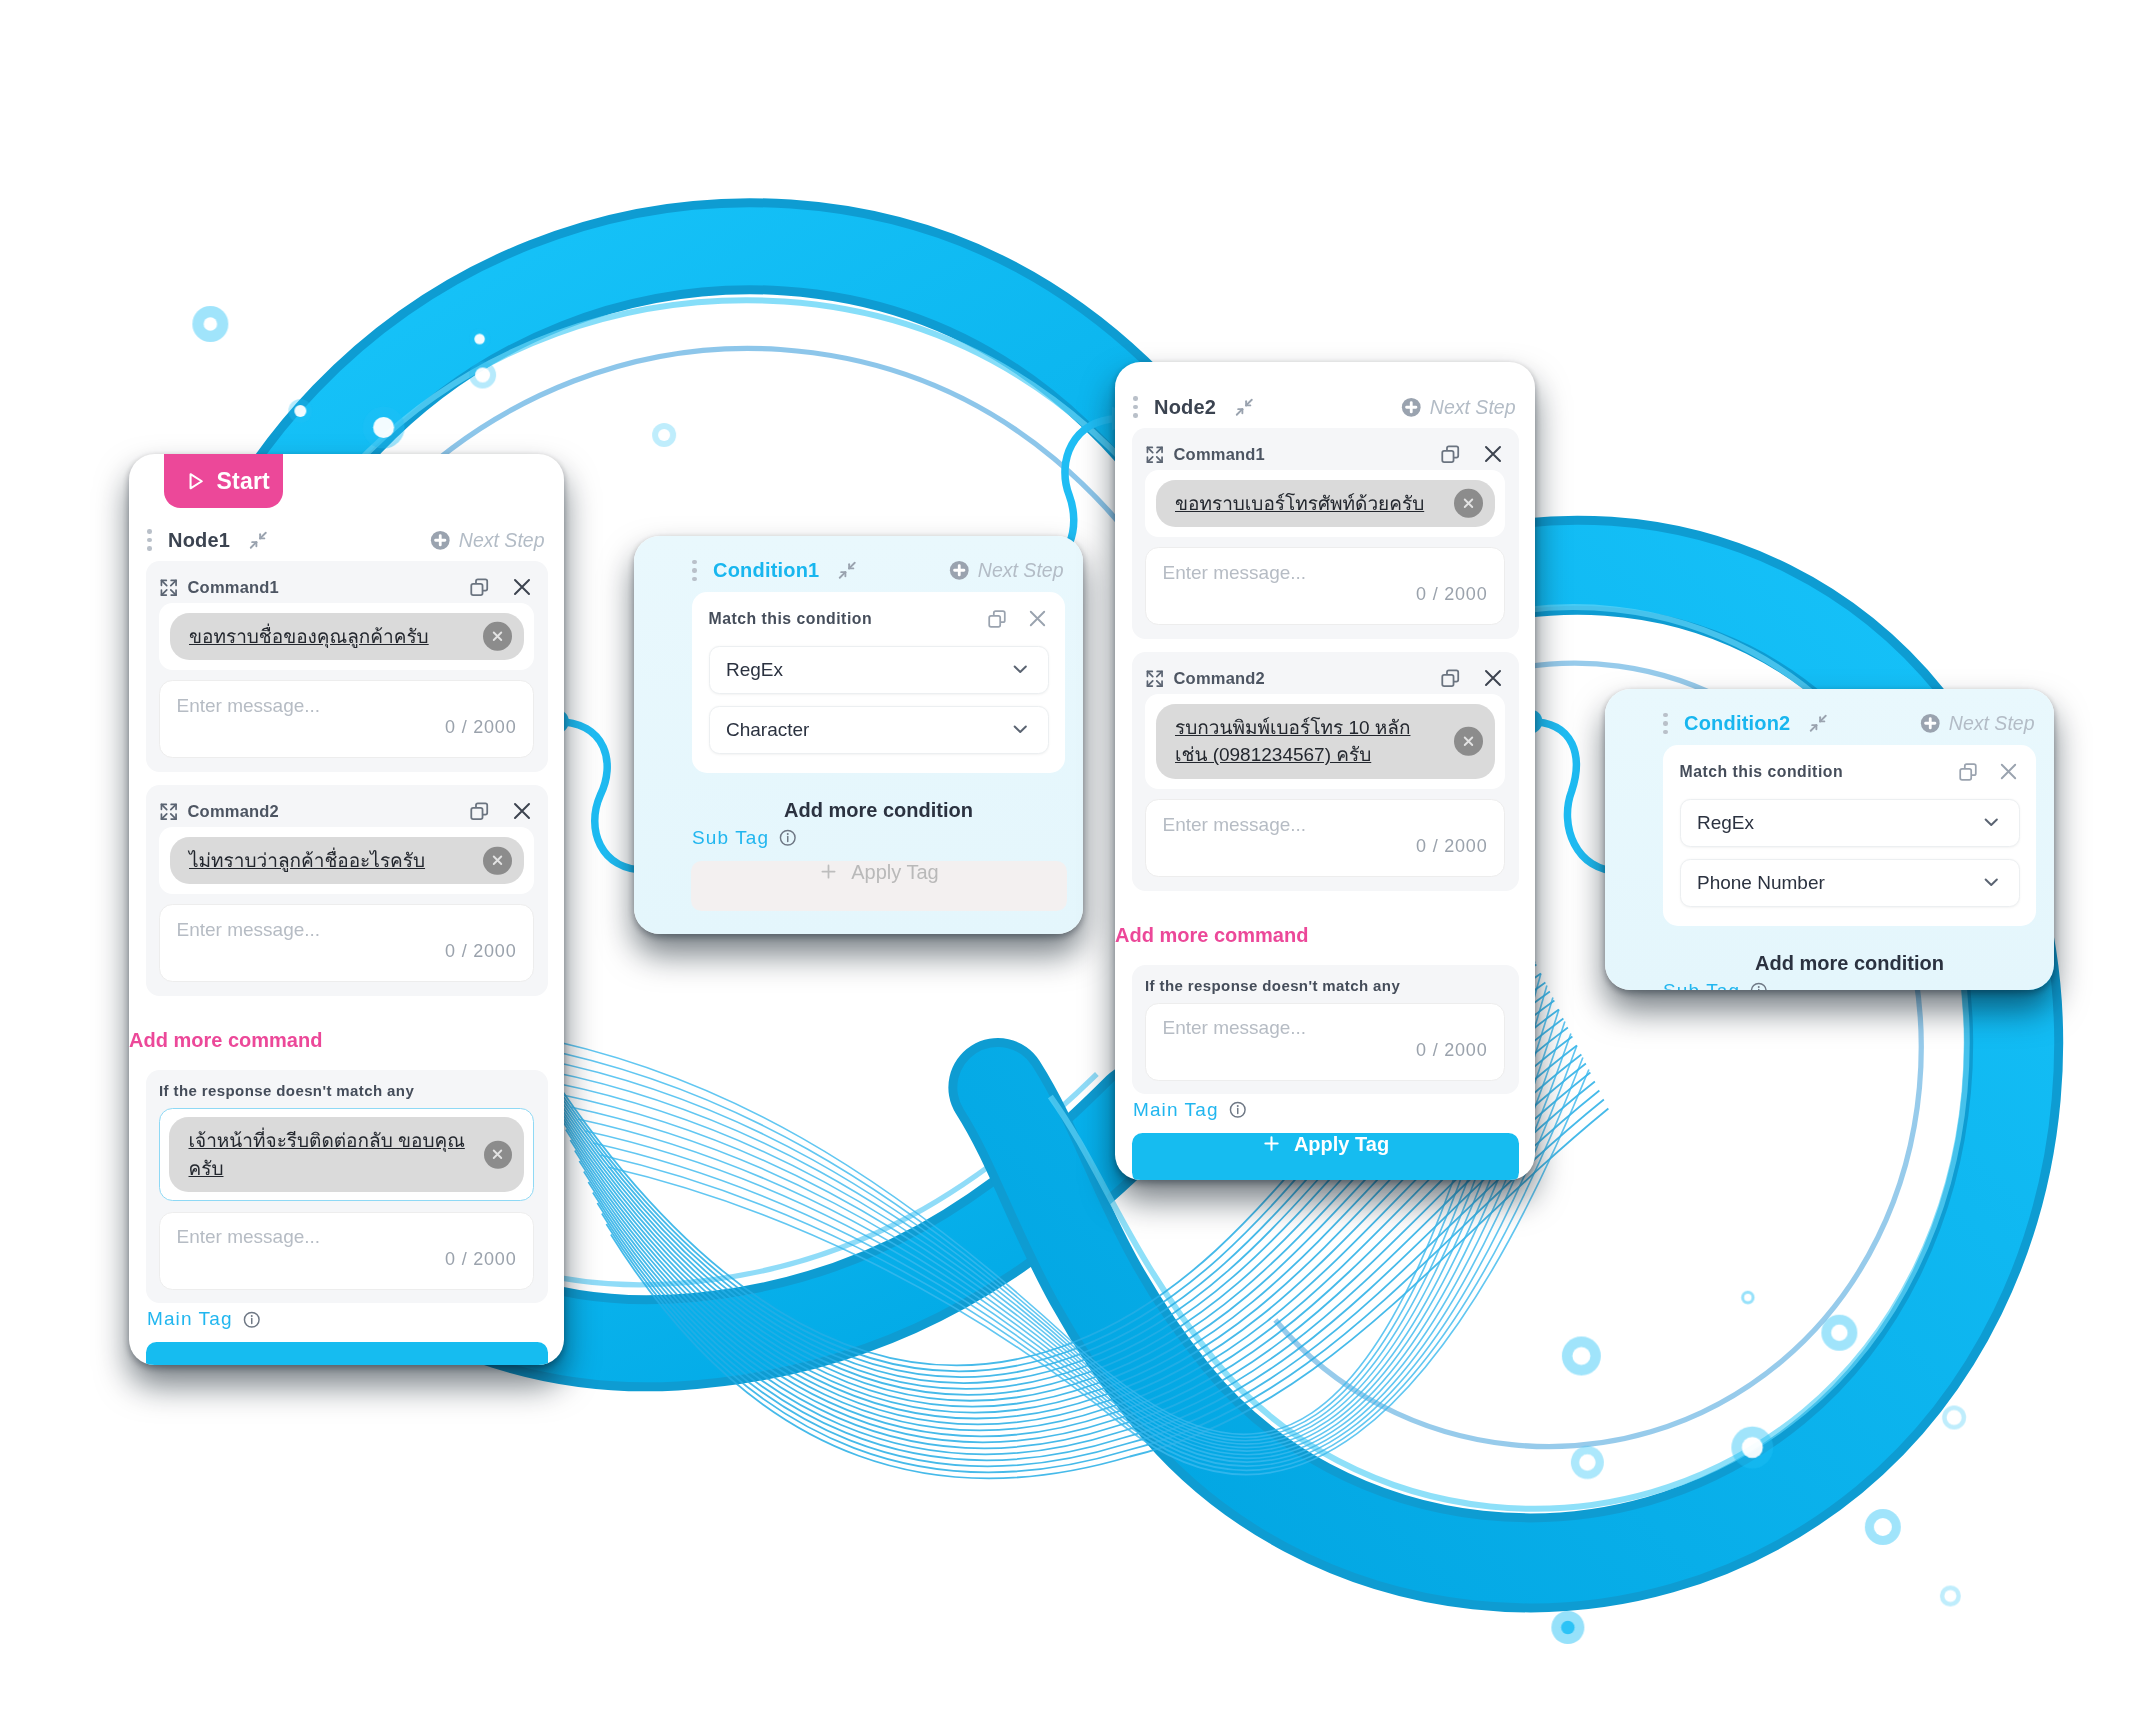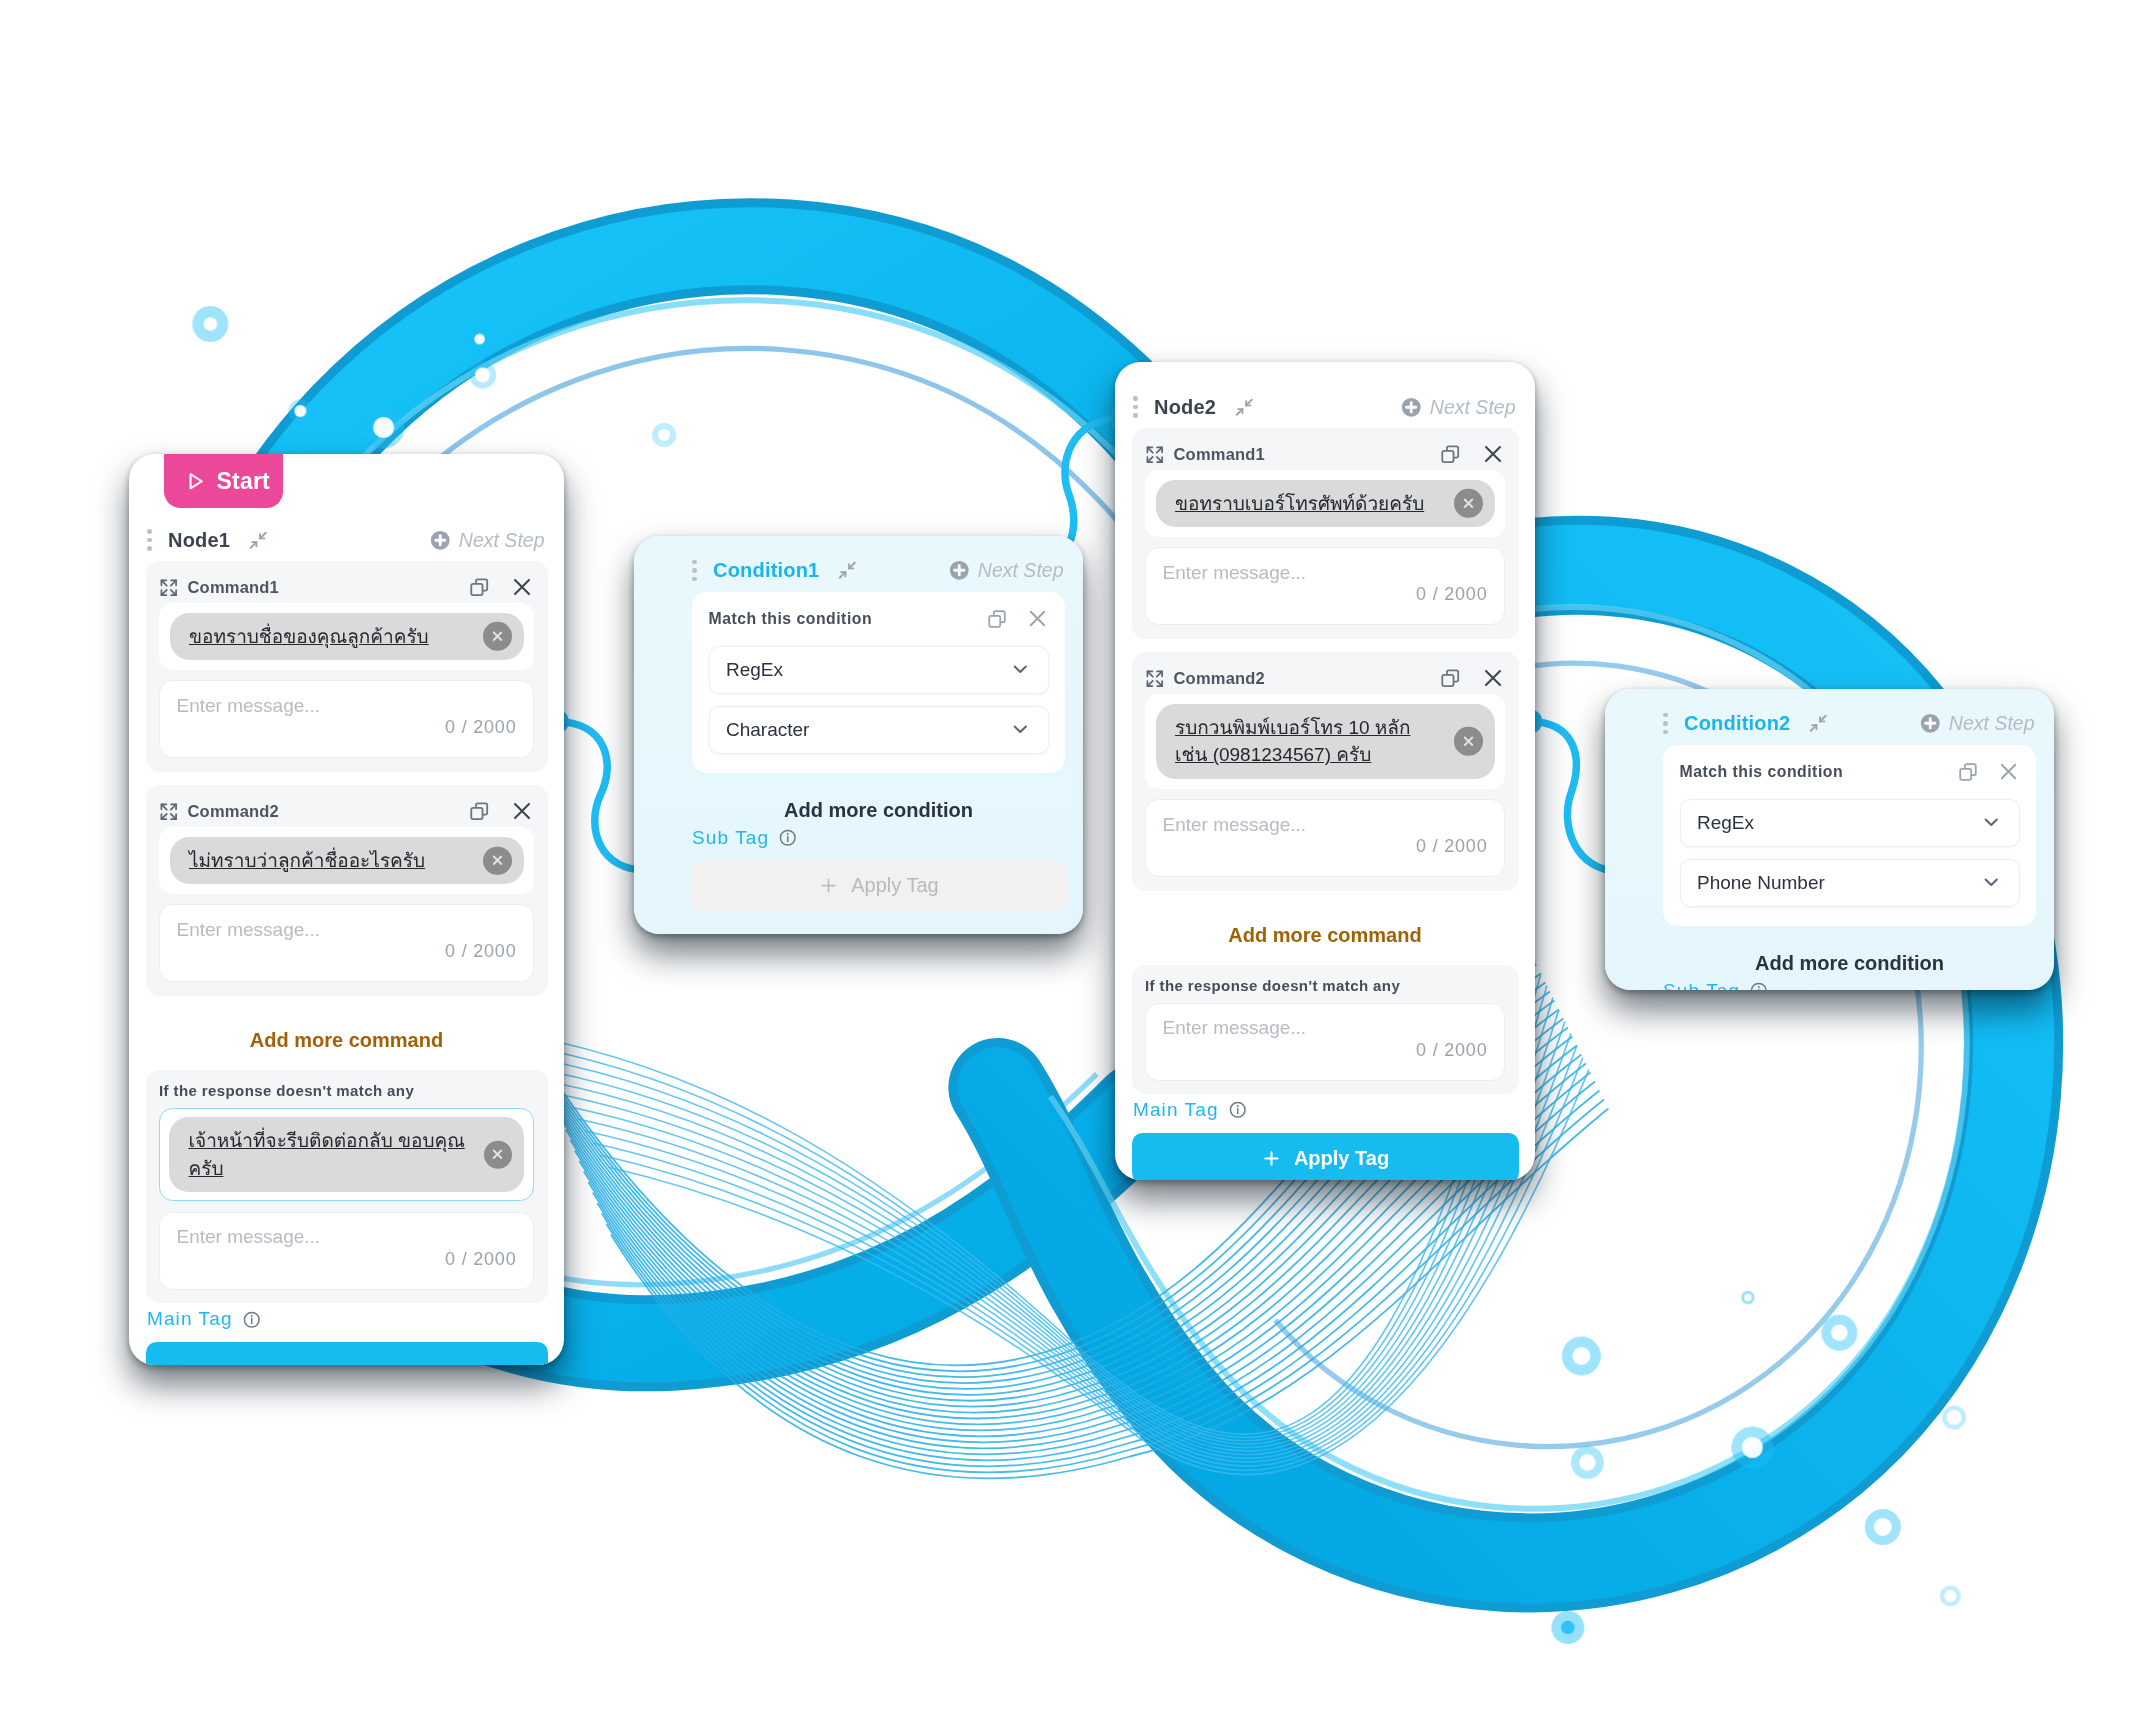--- a/index.html
+++ b/index.html
@@ -48,30 +48,30 @@
           font-size:19px;color:#23272e;line-height:1.45;min-height:22.5px;text-decoration:underline;}
   .bubble .clr{position:absolute;right:12px;top:50%;transform:translateY(-50%);
                width:28.5px;height:28.5px;border-radius:50%;background:#8c8c8c;
                display:flex;align-items:center;justify-content:center;}
   .bubble .clr svg{display:block;}
 
   .msgbox{background:#fff;border:0.8px solid #ededed;border-radius:13.5px;height:78px;position:relative;box-sizing:border-box;}
   .msgbox .ph{position:absolute;left:16.5px;top:13.5px;color:#b6bcc4;font-size:19px;}
   .msgbox .cnt{position:absolute;right:16.5px;top:36px;color:#9aa2ac;font-size:18px;letter-spacing:0.8px;}
 
-  .addmore{text-align:center;font-size:20px;font-weight:700;color:#a16207;padding:19.5px 0 18px 0;}
+  .addmore{font-size:20px;font-weight:700;color:#ec4899;padding:19.5px 0 18px 0;}
 
   .fallback{background:#f5f6f8;border-radius:13.5px;margin:0 16.5px 0 16.5px;padding:12px 13.5px 13.5px 13.5px;box-sizing:border-box;}
   .fallback .lb{font-size:15px;font-weight:700;color:#454d5a;letter-spacing:0.4px;margin-bottom:9px;}
 
   .tag-label{display:flex;align-items:center;gap:9px;padding:0 0 0 18px;margin-top:5px;}
   .tag-label .t{color:#21b6ef;font-size:19px;letter-spacing:1.1px;}
 
   .applytag{margin:12px 16.5px 0 16.5px;height:50px;border-radius:10.5px;background:#16bcf0;
-            display:flex;align-items:center;justify-content:center;gap:12px;}
+            display:flex;justify-content:center;gap:12px;}
   .applytag .t{color:#fff;font-size:20px;font-weight:700;}
   .applytag.disabled{background:#f3f0f0;}
   .applytag.disabled .t{color:#b9b9b9;font-weight:400;}
 
   
   .cond-panel{background:#fff;border-radius:15px;margin:0 18px;padding:12px 16.5px 19.5px 16.5px;box-sizing:border-box;}
   .cond-panel .ch{display:flex;align-items:center;height:30px;}
   .cond-panel .ch .t{font-size:15.8px;font-weight:700;color:#454d5a;letter-spacing:0.5px;}
   .cond-panel .ch .acts{margin-left:auto;display:flex;align-items:center;gap:18px;}
   .select{margin-top:12px;height:48px;border:0.8px solid #eceff1;border-radius:10.5px;background:#fff;

